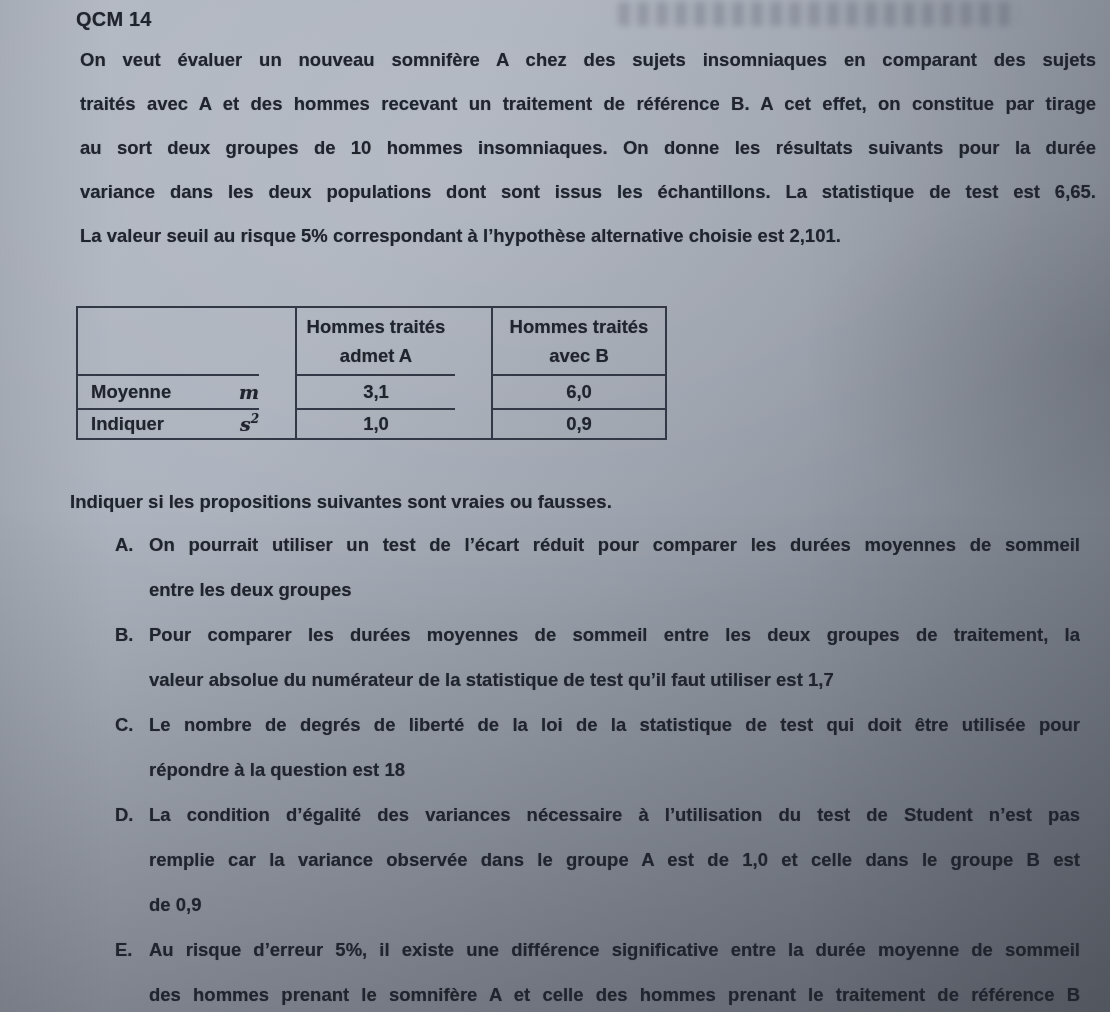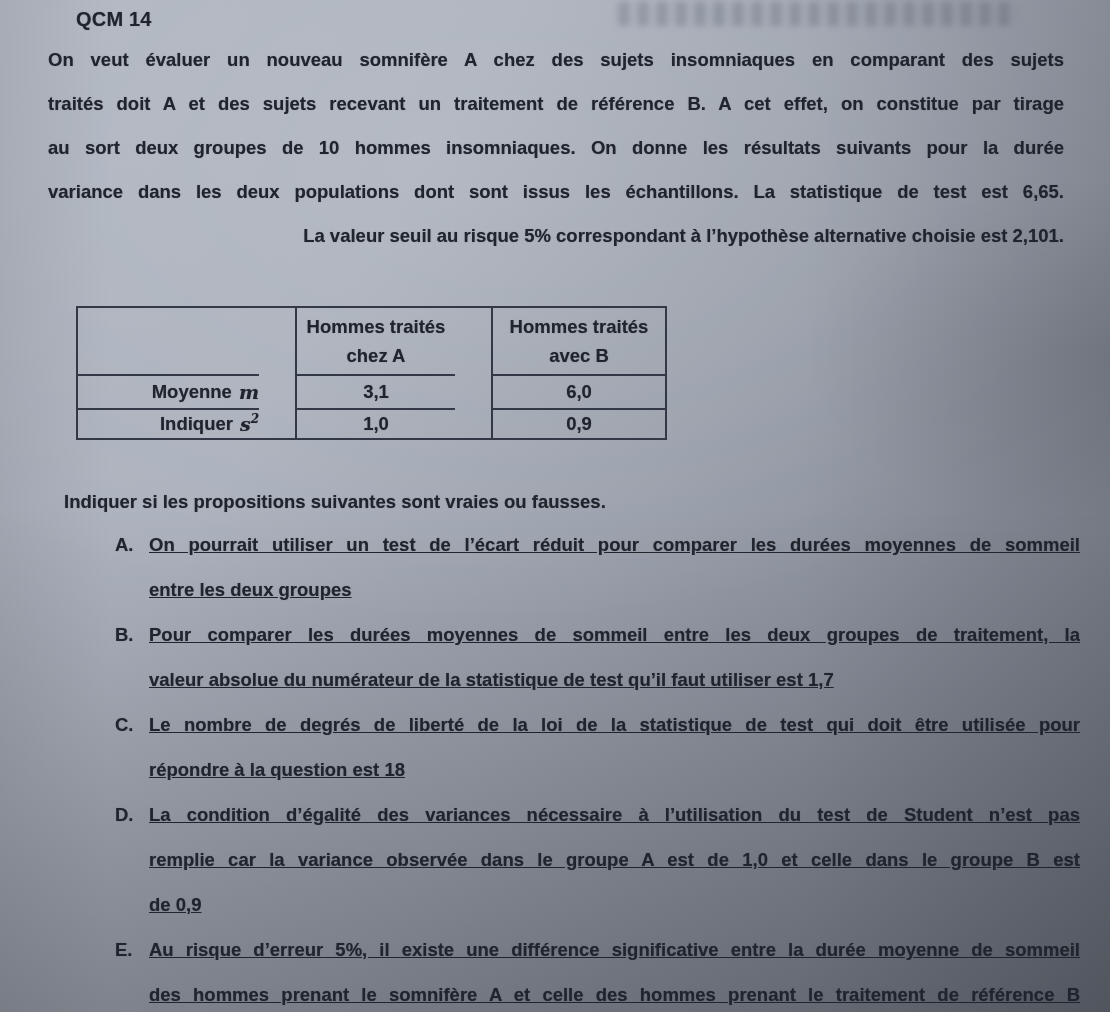--- a/index.html
+++ b/index.html
@@ -23,66 +23,66 @@
       linear-gradient(90deg, rgba(6,8,14,0.08) 0%, rgba(0,0,0,0) 10%, rgba(0,0,0,0) 72%, rgba(6,8,14,0.10) 100%),
       radial-gradient(40% 25% at 100% 35%, rgba(6,8,14,0.10), rgba(0,0,0,0) 70%);
   }
   .ghost { position:absolute; top:2px; left:618px; width:400px; height:24px;
     background:
       repeating-linear-gradient(90deg, rgba(52,58,74,0.38) 0px 12px, rgba(52,58,74,0) 12px 19px);
     filter: blur(3px); opacity:0.55; border-radius:3px;
   }
   .ink { color:#20242d; text-shadow:0 0 1px rgba(32,36,45,0.45); font-weight:700; }
   #title { position:absolute; left:76px; top:8px; font-size:20px; letter-spacing:0.2px; }
-  #intro { position:absolute; left:48px; top:38px; width:1016px; font-size:18.5px; }
-  #intro .ln { height:44px; line-height:44px; overflow:hidden;text-align:right; }
+  #intro { position:absolute; left:80px; top:38px; width:1016px; font-size:18.5px; }
+  #intro .ln { height:44px; line-height:44px; overflow:hidden; }
   .just { text-align:justify; text-align-last:justify; }
   .qtable {
     position:absolute; left:76px; top:306px; width:591px; height:134px;
     border:2px solid #323845; display:grid;
     grid-template-columns:181px 196px 1fr;
     grid-template-rows:66px 34px 1fr;
     font-size:18.5px;
   }
   .tc { display:flex; align-items:center; justify-content:center; overflow:hidden; }
   .tc.bl { border-left:2px solid #323845;margin-left:36px; }
   .tc.bt { border-top:2px solid #323845; }
   .tc.head { flex-direction:column; justify-content:center; gap:7px; line-height:22px; }
-  .tc.lab { justify-content:flex-end; padding-left:13px; }
+  .tc.lab { justify-content:space-between; padding-left:13px; }
   .mvar { font-family:"DejaVu Serif", serif; font-style:italic; font-weight:700; margin-left:7px; font-size:19px; }
   .mvar sup { font-size:12px; line-height:0; position:relative; top:-1px; }
-  #instruction { position:absolute; left:64px; top:480px; width:1010px; font-size:18.5px; line-height:44px; height:44px; }
+  #instruction { position:absolute; left:70px; top:480px; width:1010px; font-size:18.5px; line-height:44px; height:44px; }
   #options { position:absolute; left:115px; top:522px; width:965px; font-size:18.5px; }
   .opt { display:flex; align-items:flex-start; }
   .opt .letter { width:34px; flex:0 0 34px; line-height:45px; height:45px; }
   .opt .optlines { flex:1; min-width:0; }
-  .opt .ln { height:45px; line-height:45px; overflow:hidden;text-decoration:underline; }
+  .opt .ln { height:45px; line-height:45px; overflow:hidden; }
 </style>
 </head>
 <body>
 
 <div class="photo">
   <div class="vignette"></div>
   <div class="ghost"></div>
 
   <div id="title" class="ink">QCM 14</div>
 
   <div id="intro" class="ink">
     <div class="ln just">On veut évaluer un nouveau somnifère A chez des sujets insomniaques en comparant des sujets</div>
-    <div class="ln just">traités doit A et des sujets recevant un traitement de référence B. A cet effet, on constitue par tirage</div>
+    <div class="ln just">traités avec A et des hommes recevant un traitement de référence B. A cet effet, on constitue par tirage</div>
     <div class="ln just">au sort deux groupes de 10 hommes insomniaques. On donne les résultats suivants pour la durée</div>
     <div class="ln just">variance dans les deux populations dont sont issus les échantillons. La statistique de test est 6,65.</div>
     <div class="ln">La valeur seuil au risque 5% correspondant à l’hypothèse alternative choisie est 2,101.</div>
   </div>
 
   <div class="qtable ink">
     <div class="tc"></div>
     <div class="tc bl head">
       <span>Hommes traités</span>
-      <span>chez A</span>
+      <span>admet A</span>
     </div>
     <div class="tc bl head">
       <span>Hommes traités</span>
       <span>avec B</span>
     </div>
 
     <div class="tc bt lab">
       <span>Moyenne</span>
         <i class="mvar"><span>m</span><sup></sup></i>
     </div>

